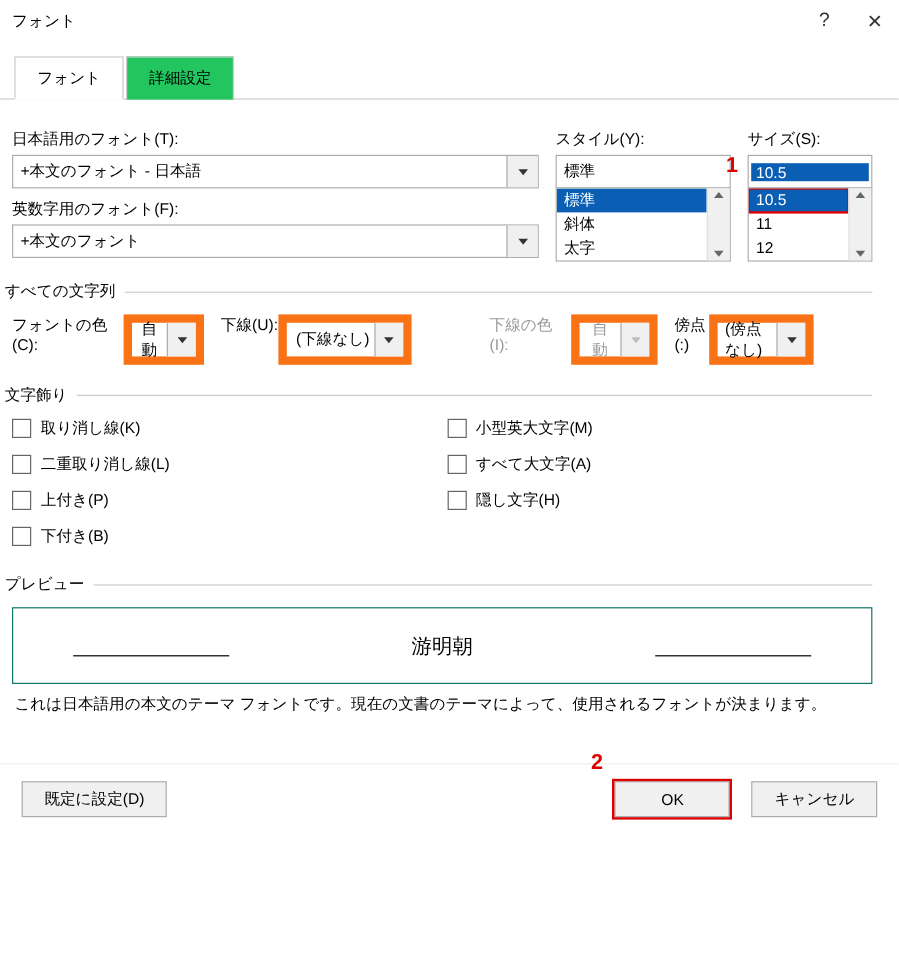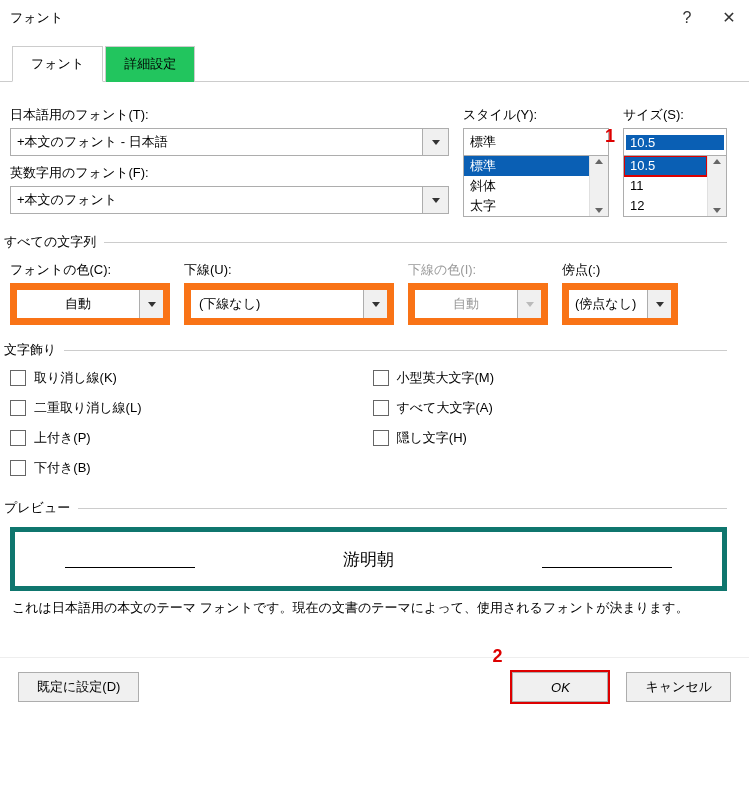--- a/index.html
+++ b/index.html
@@ -158,21 +158,21 @@
       height: 1px;
       background: #ccc;
     }
     .color-row {
       display: flex;
       gap: 14px;
       align-items: flex-start;
     }
     .color-group {
       display: flex;
-      flex-direction: column;
+      flex-direction: row;
     }
     .color-select {
       border: 7px solid #f97316;
       height: 42px;
       display: flex;
       align-items: center;
       background: #fff;
     }
     .color-select.disabled {
       color: #999;
@@ -206,21 +206,21 @@
       align-items: center;
       gap: 8px;
     }
     .checkbox {
       width: 16px;
       height: 16px;
       border: 1px solid #666;
       background: #fff;
     }
     .preview-area {
-      border: 5px solid #0f766e;
+      border: 1px solid #0f766e;
       height: 64px;
       display: flex;
       align-items: center;
       justify-content: space-between;
       padding: 0 50px;
       margin-top: 6px;
     }
     .preview-line {
       width: 130px;
       height: 1px;
@@ -248,21 +248,20 @@
       min-width: 96px;
       text-align: center;
       height: 30px;
       display: flex;
       align-items: center;
       justify-content: center;
     }
     .btn.redbox {
       outline: 2px solid #dd0000;
       outline-offset: 0px;
-      font-style: italic;
     }
     .spacer { flex: 1; }
     .annot {
       position: absolute;
       color: #dd0000;
       font-weight: bold;
       font-size: 18px;
     }
     .disabled-label {
       color: #999;

